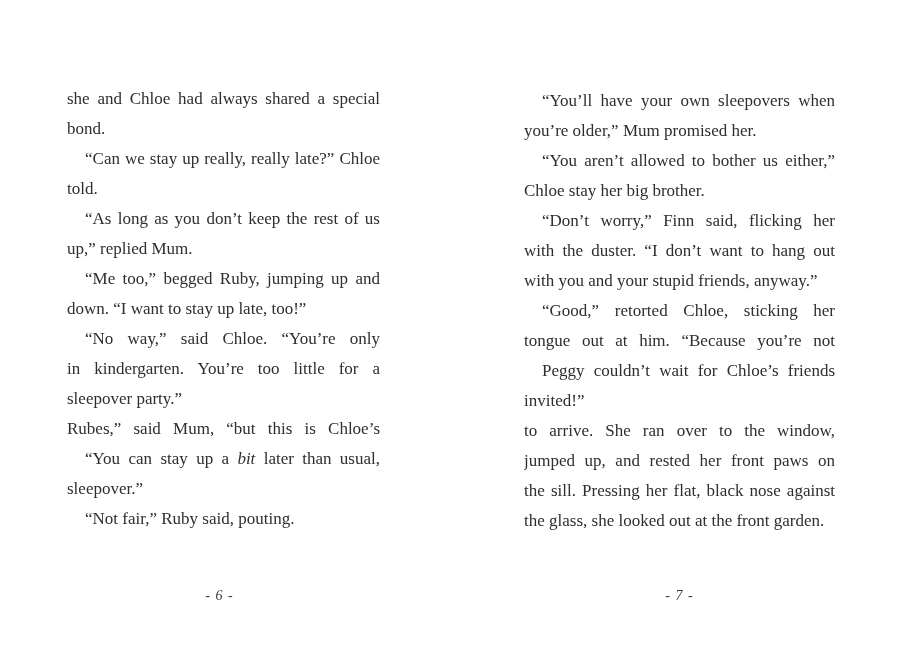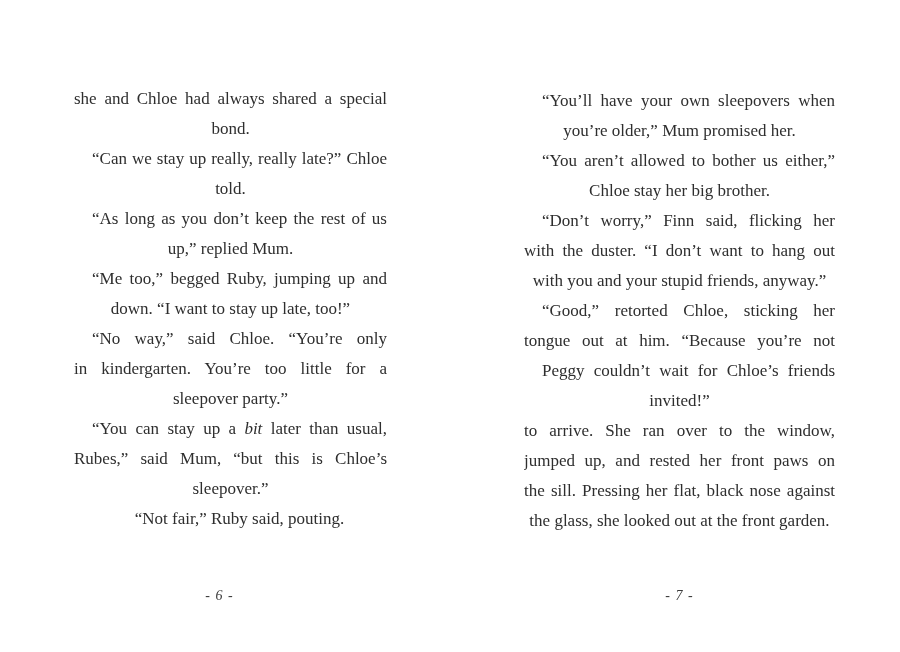--- a/index.html
+++ b/index.html
@@ -15,33 +15,32 @@
     font-family: "Liberation Serif", "DejaVu Serif", serif;
     color: #2e2e2e;
     overflow: hidden;
   }
   .page-column {
     position: absolute;
     font-size: 17px;
     line-height: 30px;
   }
   .page-column.left {
-    left: 74px;
+    left: 67px;
     top: 84px;
     width: 313px;
   }
   .page-column.right {
     left: 524px;
     top: 86px;
     width: 311px;
   }
   .line {
     height: 30px;
     white-space: nowrap;
-    text-align: center;
   }
   .line.justify {
     white-space: normal;
     text-align: justify;
     text-align-last: justify;
     overflow: hidden;
   }
   .line.indent {
     text-indent: 18px;
   }
@@ -76,22 +75,22 @@
       <div class="line">bond.</div>
       <div class="line justify indent">“Can we stay up really, really late?” Chloe</div>
       <div class="line">told.</div>
       <div class="line justify indent">“As long as you don’t keep the rest of us</div>
       <div class="line">up,” replied Mum.</div>
       <div class="line justify indent">“Me too,” begged Ruby, jumping up and</div>
       <div class="line">down. “I want to stay up late, too!”</div>
       <div class="line justify indent">“No way,” said Chloe. “You’re only</div>
       <div class="line justify">in kindergarten. You’re too little for a</div>
       <div class="line">sleepover party.”</div>
+      <div class="line justify">Rubes,” said Mum, “but this is Chloe’s</div>
       <div class="line justify indent"><span>“You can stay up a </span><span class="it">bit</span><span> later than usual,</span></div>
-      <div class="line justify">Rubes,” said Mum, “but this is Chloe’s</div>
       <div class="line">sleepover.”</div>
       <div class="line indent">“Not fair,” Ruby said, pouting.</div>
     </div>
 
   <div class="page-column right">
       <div class="line justify indent">“You’ll have your own sleepovers when</div>
       <div class="line">you’re older,” Mum promised her.</div>
       <div class="line justify indent">“You aren’t allowed to bother us either,”</div>
       <div class="line">Chloe stay her big brother.</div>
       <div class="line justify indent">“Don’t worry,” Finn said, flicking her</div>

